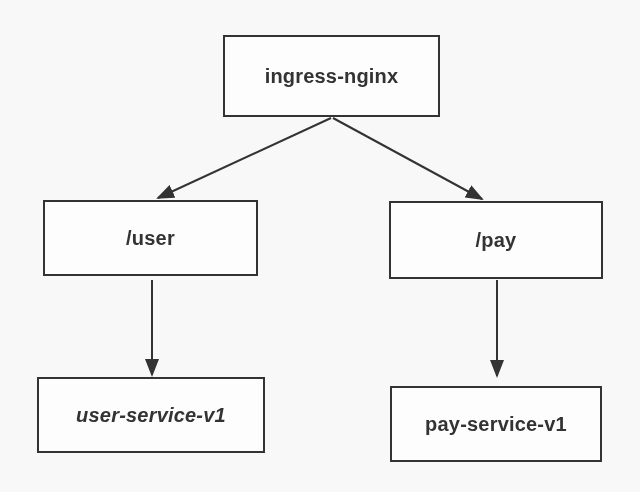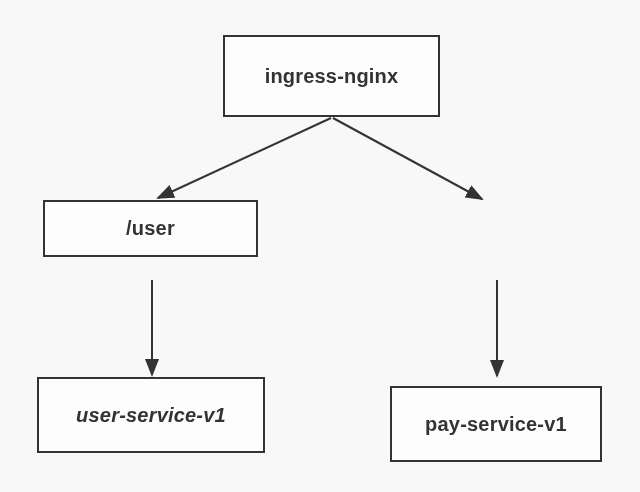--- a/index.html
+++ b/index.html
@@ -40,21 +40,21 @@
     text-align: center;
   }
   .node-label {
     font-size: 20px;
     font-weight: 700;
     color: var(--text);
     letter-spacing: 0.2px;
     white-space: nowrap;
   }
   .node-ingress     { left: 223px; top: 35px;  width: 217px; height: 82px; }
-  .node-user-route  { left: 43px;  top: 200px; width: 215px; height: 57px; }
+  .node-user-route  { left: 43px;  top: 200px; width: 215px; height: 76px; }
   .node-pay-route   { left: 389px; top: 201px; width: 214px; height: 78px; }
   .node-user-svc    { left: 37px;  top: 377px; width: 228px; height: 76px; font-style: italic; }
   .node-pay-svc     { left: 390px; top: 386px; width: 212px; height: 76px; }
 </style>
 </head>
 <body>
 
 <div class="canvas">
 
   <svg class="edges" viewBox="0 0 640 492" xmlns="http://www.w3.org/2000/svg" aria-hidden="true">
@@ -70,20 +70,23 @@
   </svg>
 
   <div class="node node-ingress">
     <span class="node-label">ingress-nginx</span>
   </div>
 
   <div class="node node-user-route">
     <span class="node-label">/user</span>
   </div>
 
+  <div class="node node-pay-route">
+    <span class="node-label">/pay</span>
+  </div>
 
   <div class="node node-user-svc">
     <span class="node-label">user-service-v1</span>
   </div>
 
   <div class="node node-pay-svc">
     <span class="node-label">pay-service-v1</span>
   </div>
 
 </div>

